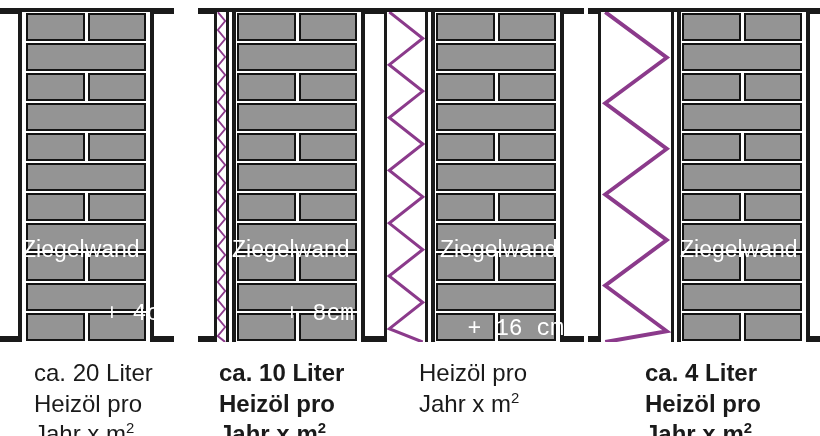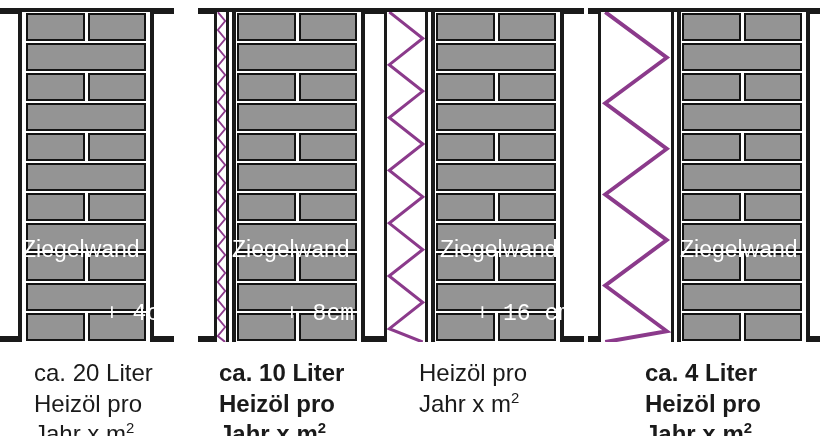--- a/index.html
+++ b/index.html
@@ -367,21 +367,21 @@
             <div class="brow header">
               <div class="brick"></div>
               <div class="brick"></div>
             </div>
           </div>
       </div>
       <div class="skin-gap"></div>
       <div class="skin"></div>
     </div>
     <div class="walltext ziegel" style="left:92px;">Ziegelwand</div>
-    <div class="walltext thick" style="right:16px;">+ 16 cm</div>
+    <div class="walltext thick" style="right:24px;margin-top:15px;">+ 16 cm</div>
   </div>
 
   <div class="caption" style="left:34px;">
     <div>ca. 20 Liter</div>
     <div>Heizöl pro</div>
     <div><span>Jahr x m</span><sup>2</sup></div>
   </div>
 
   <div class="caption" style="left:219px;font-weight:bold;">
     <div>ca. 10 Liter</div>

